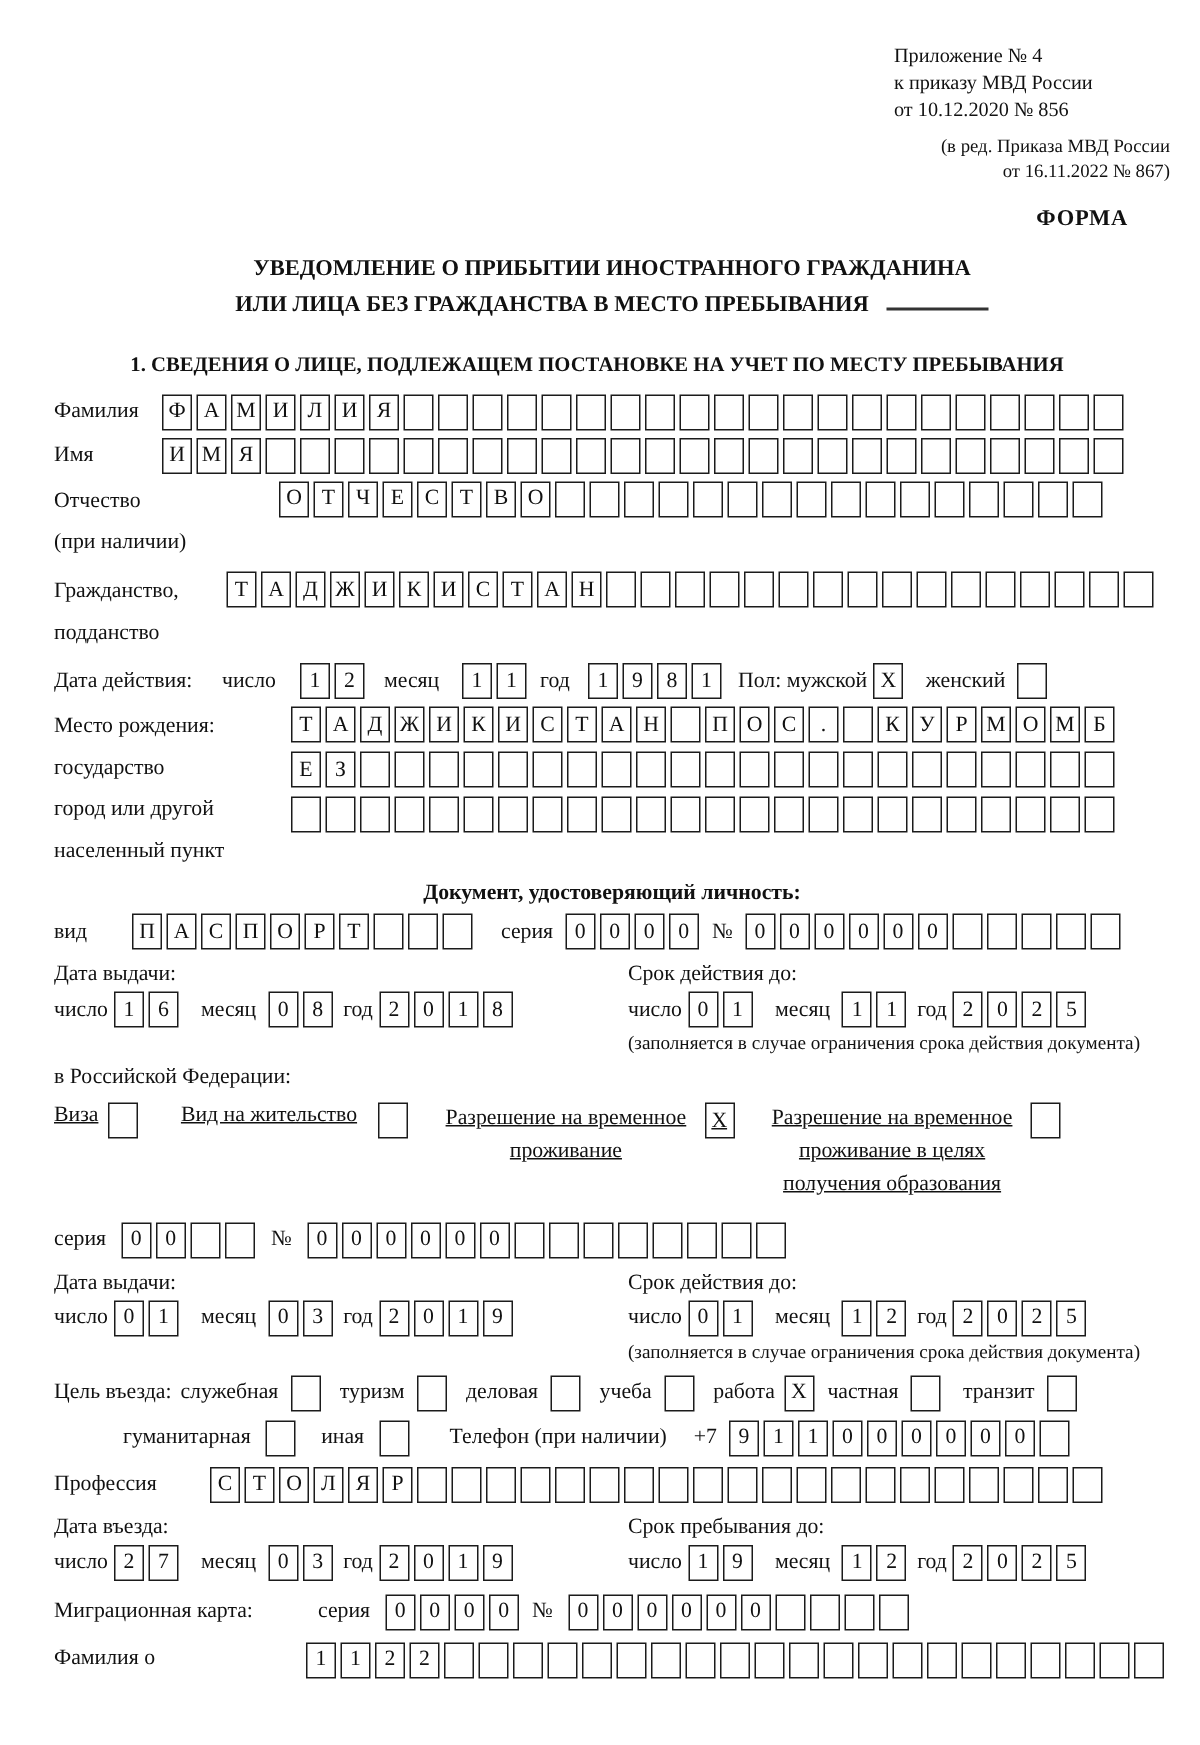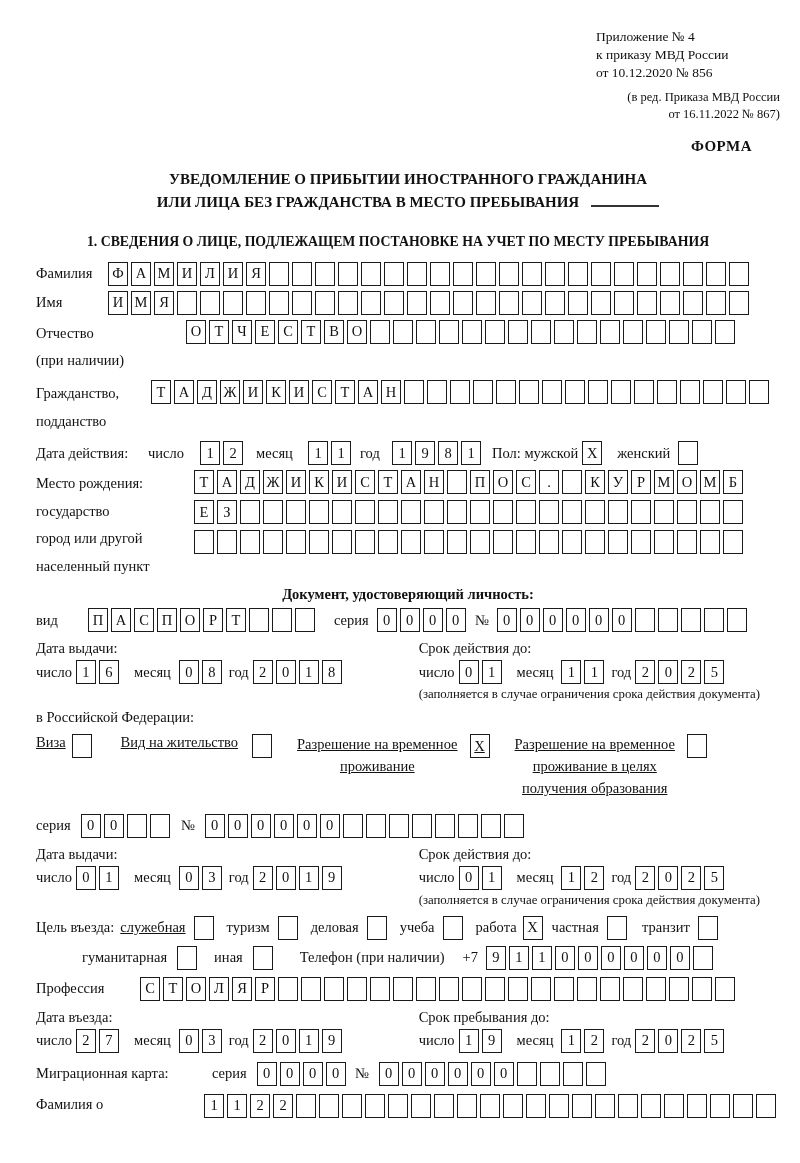--- a/index.html
+++ b/index.html
@@ -495,21 +495,21 @@
             <span class="cell">2</span>
             <span class="cell">5</span>
           </span>
       </div>
       <div class="dnote">(заполняется в случае ограничения срока действия документа)</div>
     </div>
   </div>
 
   <div class="row" style="margin-top:8px;">
     <span class="lbl" style="margin-right:6px;">Цель въезда:</span>
-    <span class="lbl" style="margin-right:8px;text-decoration:underline;">служебная</span>
+    <span class="lbl" style="margin-right:8px;">служебная</span>
     <span class="cells">
         <span class="cell"></span>
       </span>
     <span class="lbl" style="margin:0 8px 0 10px;">туризм</span>
     <span class="cells">
         <span class="cell"></span>
       </span>
     <span class="lbl" style="margin:0 8px 0 10px;">деловая</span>
     <span class="cells">
         <span class="cell"></span>

